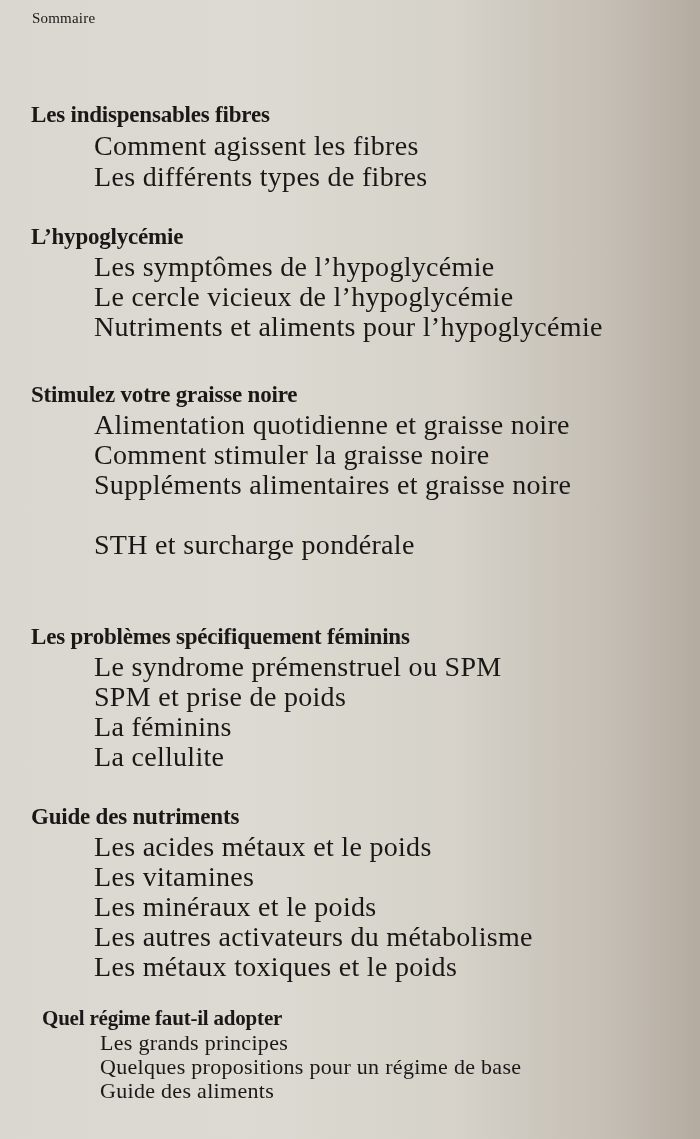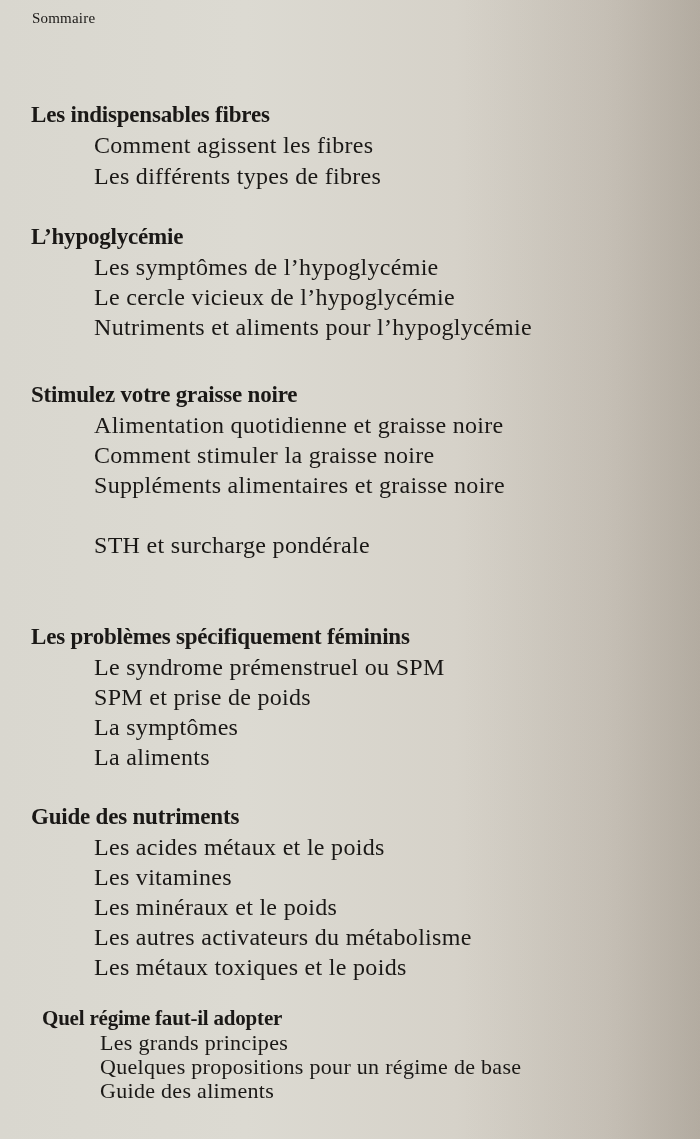--- a/index.html
+++ b/index.html
@@ -50,21 +50,21 @@
       padding-left: 31px;
       white-space: nowrap;
       letter-spacing: -0.2px;
     }
     .sub-list {
       list-style: none;
       margin: 0;
       padding: 0;
     }
     .sub-item {
-      font-size: 24px;
+      font-size: 28px;
       line-height: 30px;
       padding-left: 94px;
       white-space: nowrap;
       letter-spacing: 0.3px;
     }
   </style>
 </head>
 <body>
 
 <div class="page">
@@ -102,22 +102,22 @@
     <ul class="sub-list">
       <li class="sub-item">STH et surcharge pondérale</li>
     </ul>
   </div>
 
   <div class="section" style="top:622px;">
     <span class="section-title">Les problèmes spécifiquement féminins</span>
     <ul class="sub-list">
       <li class="sub-item">Le syndrome prémenstruel ou SPM</li>
       <li class="sub-item">SPM et prise de poids</li>
-      <li class="sub-item">La symptômes</li>
-      <li class="sub-item">La aliments</li>
+      <li class="sub-item">La féminins</li>
+      <li class="sub-item">La cellulite</li>
     </ul>
   </div>
 
   <div class="section" style="top:802px;">
     <span class="section-title">Guide des nutriments</span>
     <ul class="sub-list">
       <li class="sub-item">Les acides métaux et le poids</li>
       <li class="sub-item">Les vitamines</li>
       <li class="sub-item">Les minéraux et le poids</li>
       <li class="sub-item">Les autres activateurs du métabolisme</li>

